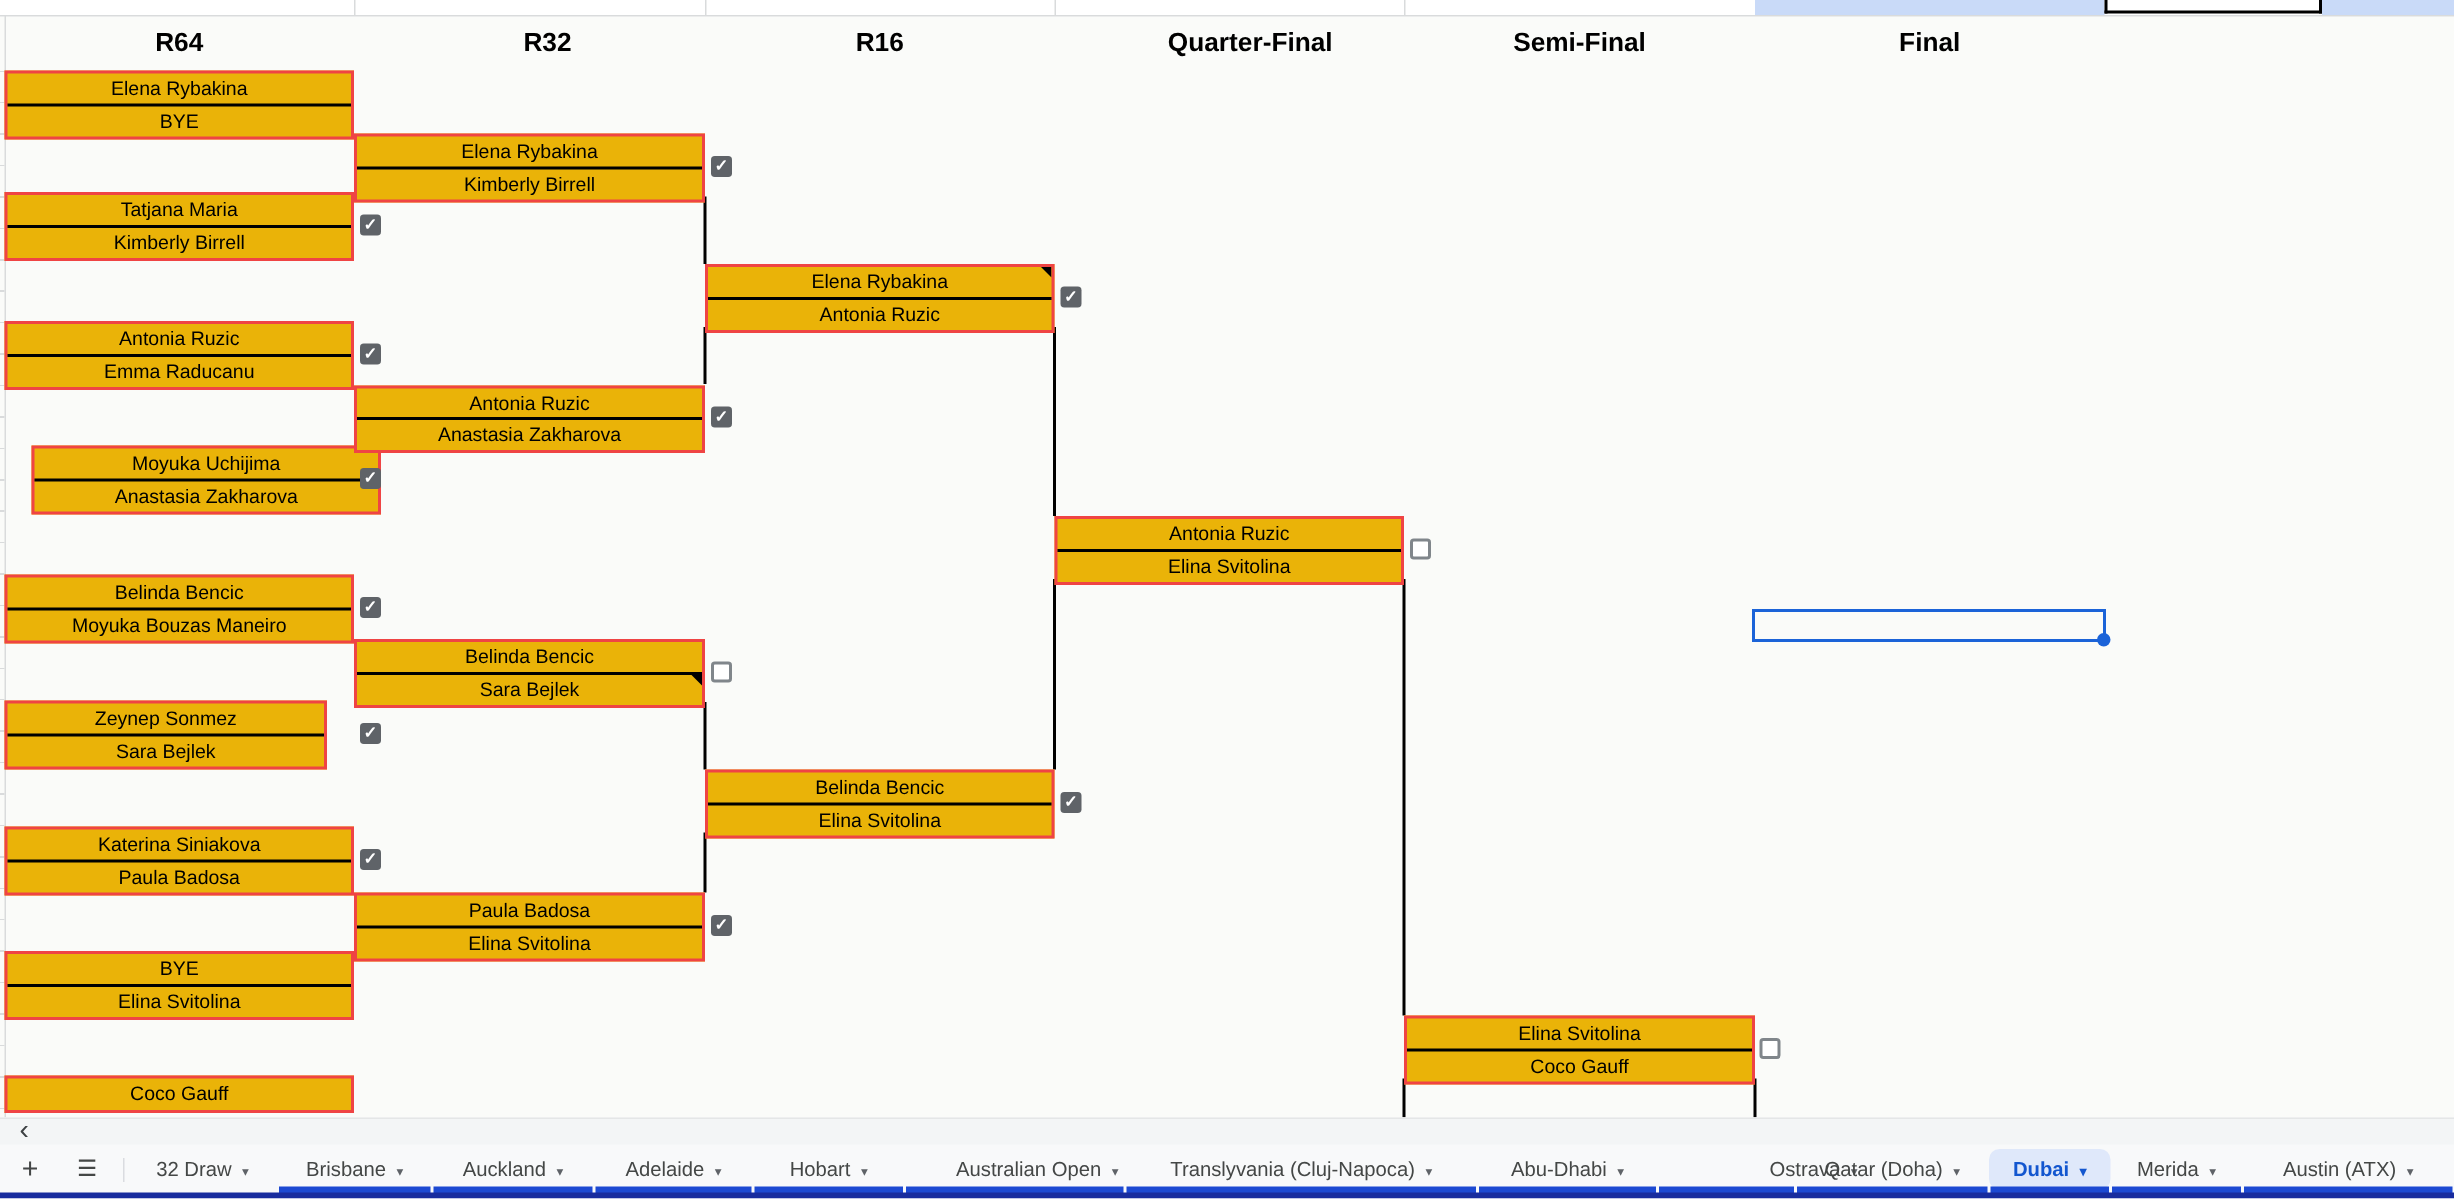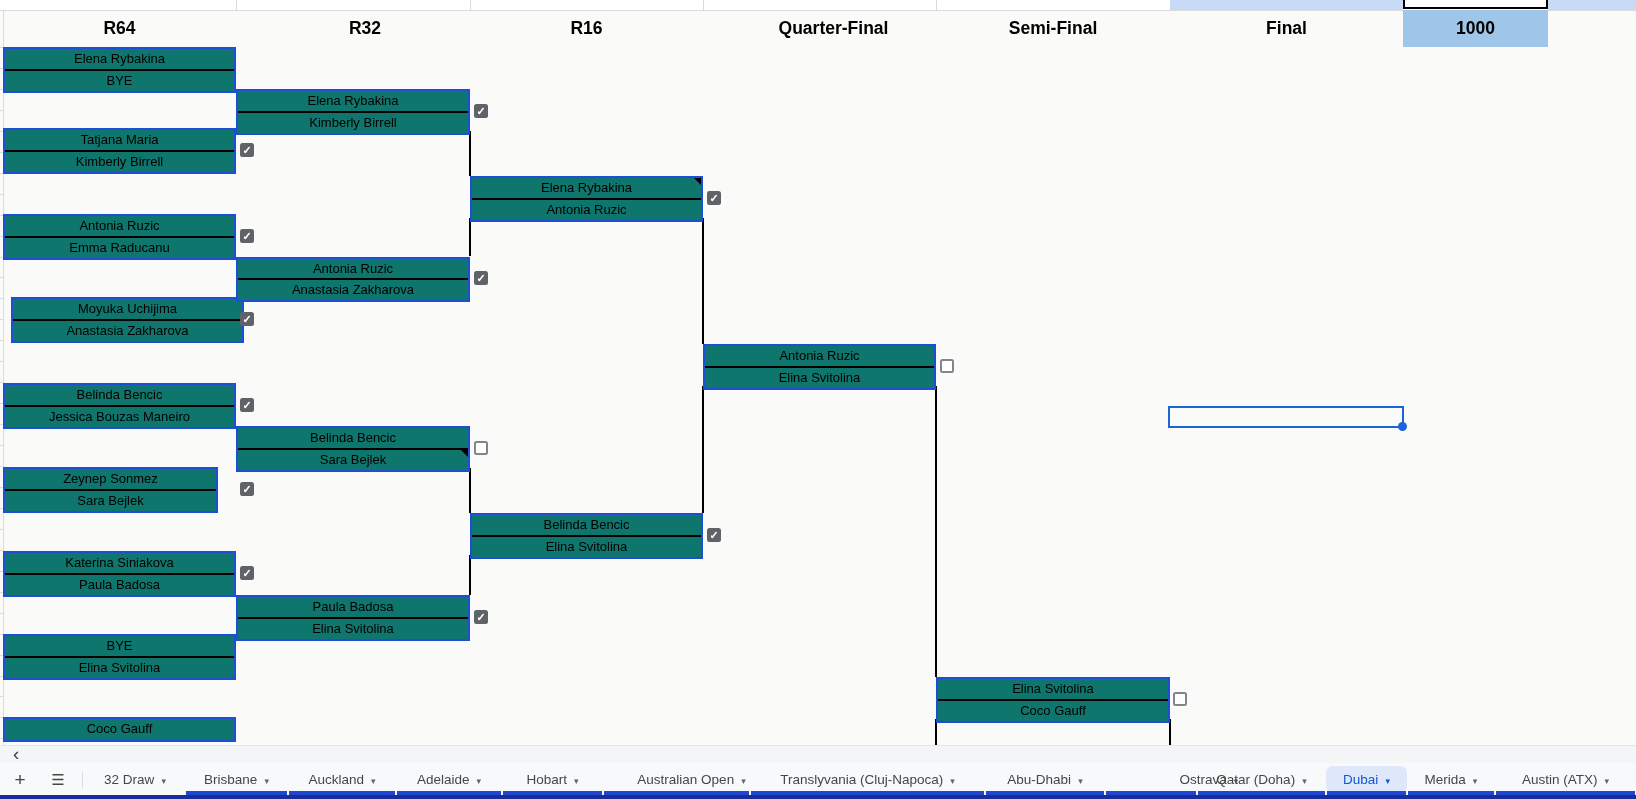--- a/index.html
+++ b/index.html
@@ -13,41 +13,41 @@
   .strip-lav{position:absolute;top:0;height:10px;}
   .strip-box{position:absolute;top:0;height:9px;background:#fff;border-left:2px solid #000;border-right:2px solid #000;border-bottom:2px solid #000;box-sizing:border-box;}
   .col-header{position:absolute;top:10px;height:37px;line-height:37px;text-align:center;font-weight:bold;font-size:17.5px;color:#000;}
   #points-cell{position:absolute;top:10px;height:37px;line-height:37px;text-align:center;font-weight:bold;font-size:17.5px;color:#000;}
   #left-edge-line{position:absolute;left:3px;top:10px;width:1px;height:735px;background:#d9dbdc;}
   #left-stubs{position:absolute;left:0;top:47px;width:3px;height:698px;
      background:repeating-linear-gradient(to bottom,#d9dbdc 0 1px,transparent 1px 20.95px);}
 
   .connector{position:absolute;width:2px;background:#000;}
 
-  .match{position:absolute;background:#0f766e;border:2px solid #1d4ed8;box-sizing:border-box;}
+  .match{position:absolute;background:#eab308;border:2px solid #ef4444;box-sizing:border-box;}
   .mrow{position:relative;width:100%;text-align:center;font-size:13px;color:#000;overflow:hidden;white-space:nowrap;}
   .mrow.second{border-top:2px solid #000;}
   .note-tri{position:absolute;right:0;top:0;width:0;height:0;border-top:7px solid #000;border-left:7px solid transparent;}
 
   .cb{position:absolute;width:14px;height:14px;border-radius:2.5px;box-sizing:border-box;}
   .cb.checked{background:#5f6368;color:#fff;font-size:11px;font-weight:bold;line-height:14px;text-align:center;}
   .cb.unchecked{background:#fff;border:2px solid #80868b;}
 
   #sel-cell{position:absolute;border:2px solid #1b63d8;box-sizing:border-box;background:transparent;}
   #sel-handle{position:absolute;width:9px;height:9px;border-radius:50%;background:#1b63d8;}
 
   
   #scrollstrip{position:absolute;left:0;top:745px;width:1636px;height:18px;background:#f3f5f6;border-top:1px solid #e4e6e7;}
   #scroll-left{position:absolute;left:13px;top:-3px;font-size:19px;color:#3c4043;cursor:pointer;}
   #tabbar{position:absolute;left:0;top:763px;width:1636px;height:36px;background:#f8f9fa;}
   .bar-icon{position:absolute;top:5px;height:24px;line-height:24px;text-align:center;color:#444746;cursor:pointer;}
   #tab-divider{position:absolute;left:82px;top:9px;width:1px;height:16px;background:#dadce0;}
   .sheet-tab{position:absolute;top:3px;height:27px;line-height:27px;text-align:center;font-size:13.5px;color:#444746;cursor:pointer;white-space:nowrap;}
   .sheet-tab .arr{font-size:9px;color:#5f6368;margin-left:7px;}
-  .sheet-tab.active{font-weight:normal;border-radius:7px;}
+  .sheet-tab.active{font-weight:bold;border-radius:7px;}
   .tab-underline{position:absolute;top:28px;height:5px;}
   #navybar{position:absolute;left:0;top:795px;width:1636px;height:4px;background:#182c9e;}
 </style>
 </head>
 <body>
 
 <div id="screen">
 
   <div id="grid">
     <div class="topstrip">
@@ -61,21 +61,20 @@
     </div>
 
     <div id="headers">
         <div class="col-header" style="left: 3px; width: 233px;">R64</div>
         <div class="col-header" style="left: 248px; width: 234px;">R32</div>
         <div class="col-header" style="left: 470px; width: 233px;">R16</div>
         <div class="col-header" style="left: 717px; width: 233px;">Quarter-Final</div>
         <div class="col-header" style="left: 936px; width: 234px;">Semi-Final</div>
         <div class="col-header" style="left: 1170px; width: 233px;">Final</div>
       </div>
-    <div id="points-cell" style="left: 1403px; width: 145px; background: rgb(159, 197, 232);">1000</div>
 
     <div id="left-edge-line"></div>
     <div id="left-stubs"></div>
 
     <div id="connectors">
         <div class="connector" style="left: 469px; top: 130.8px; height: 45px;"></div>
         <div class="connector" style="left: 469px; top: 217.7px; height: 38.8px;"></div>
         <div class="connector" style="left: 469px; top: 468.1px; height: 44.9px;"></div>
         <div class="connector" style="left: 469px; top: 554.8px; height: 40.1px;"></div>
         <div class="connector" style="left: 702px; top: 217.7px; height: 126.4px;"></div>
@@ -92,28 +91,28 @@
         <div class="match" style="left: 3px; top: 128.077px; width: 233px; height: 45.9px;">
           <div class="mrow" style="height: 19.95px; line-height: 19.95px;">Tatjana Maria</div>
           <div class="mrow second" style="height: 19.95px; line-height: 19.95px;">Kimberly Birrell</div>
         </div>
         <div class="cb checked" style="left: 240px; top: 143.026px;">✓</div>
         <div class="match" style="left: 3px; top: 213.971px; width: 233px; height: 45.9px;">
           <div class="mrow" style="height: 19.95px; line-height: 19.95px;">Antonia Ruzic</div>
           <div class="mrow second" style="height: 19.95px; line-height: 19.95px;">Emma Raducanu</div>
         </div>
         <div class="cb checked" style="left: 240px; top: 228.921px;">✓</div>
-        <div class="match" style="left: 11px; top: 296.933px; width: 233px; height: 45.9px;">
+        <div class="match" style="left: 21px; top: 296.933px; width: 233px; height: 45.9px;">
           <div class="mrow" style="height: 19.95px; line-height: 19.95px;">Moyuka Uchijima</div>
           <div class="mrow second" style="height: 19.95px; line-height: 19.95px;">Anastasia Zakharova</div>
         </div>
         <div class="cb checked" style="left: 240px; top: 311.883px;">✓</div>
         <div class="match" style="left: 3px; top: 383.038px; width: 233px; height: 45.9px;">
           <div class="mrow" style="height: 19.95px; line-height: 19.95px;">Belinda Bencic</div>
-          <div class="mrow second" style="height: 19.95px; line-height: 19.95px;">Jessica Bouzas Maneiro</div>
+          <div class="mrow second" style="height: 19.95px; line-height: 19.95px;">Moyuka Bouzas Maneiro</div>
         </div>
         <div class="cb checked" style="left: 240px; top: 397.988px;">✓</div>
         <div class="match" style="left: 3px; top: 467.048px; width: 215px; height: 45.9px;">
           <div class="mrow" style="height: 19.95px; line-height: 19.95px;">Zeynep Sonmez</div>
           <div class="mrow second" style="height: 19.95px; line-height: 19.95px;">Sara Bejlek</div>
         </div>
         <div class="cb checked" style="left: 240px; top: 481.998px;">✓</div>
         <div class="match" style="left: 3px; top: 551.057px; width: 233px; height: 45.9px;">
           <div class="mrow" style="height: 19.95px; line-height: 19.95px;">Katerina Siniakova</div>
           <div class="mrow second" style="height: 19.95px; line-height: 19.95px;">Paula Badosa</div>

